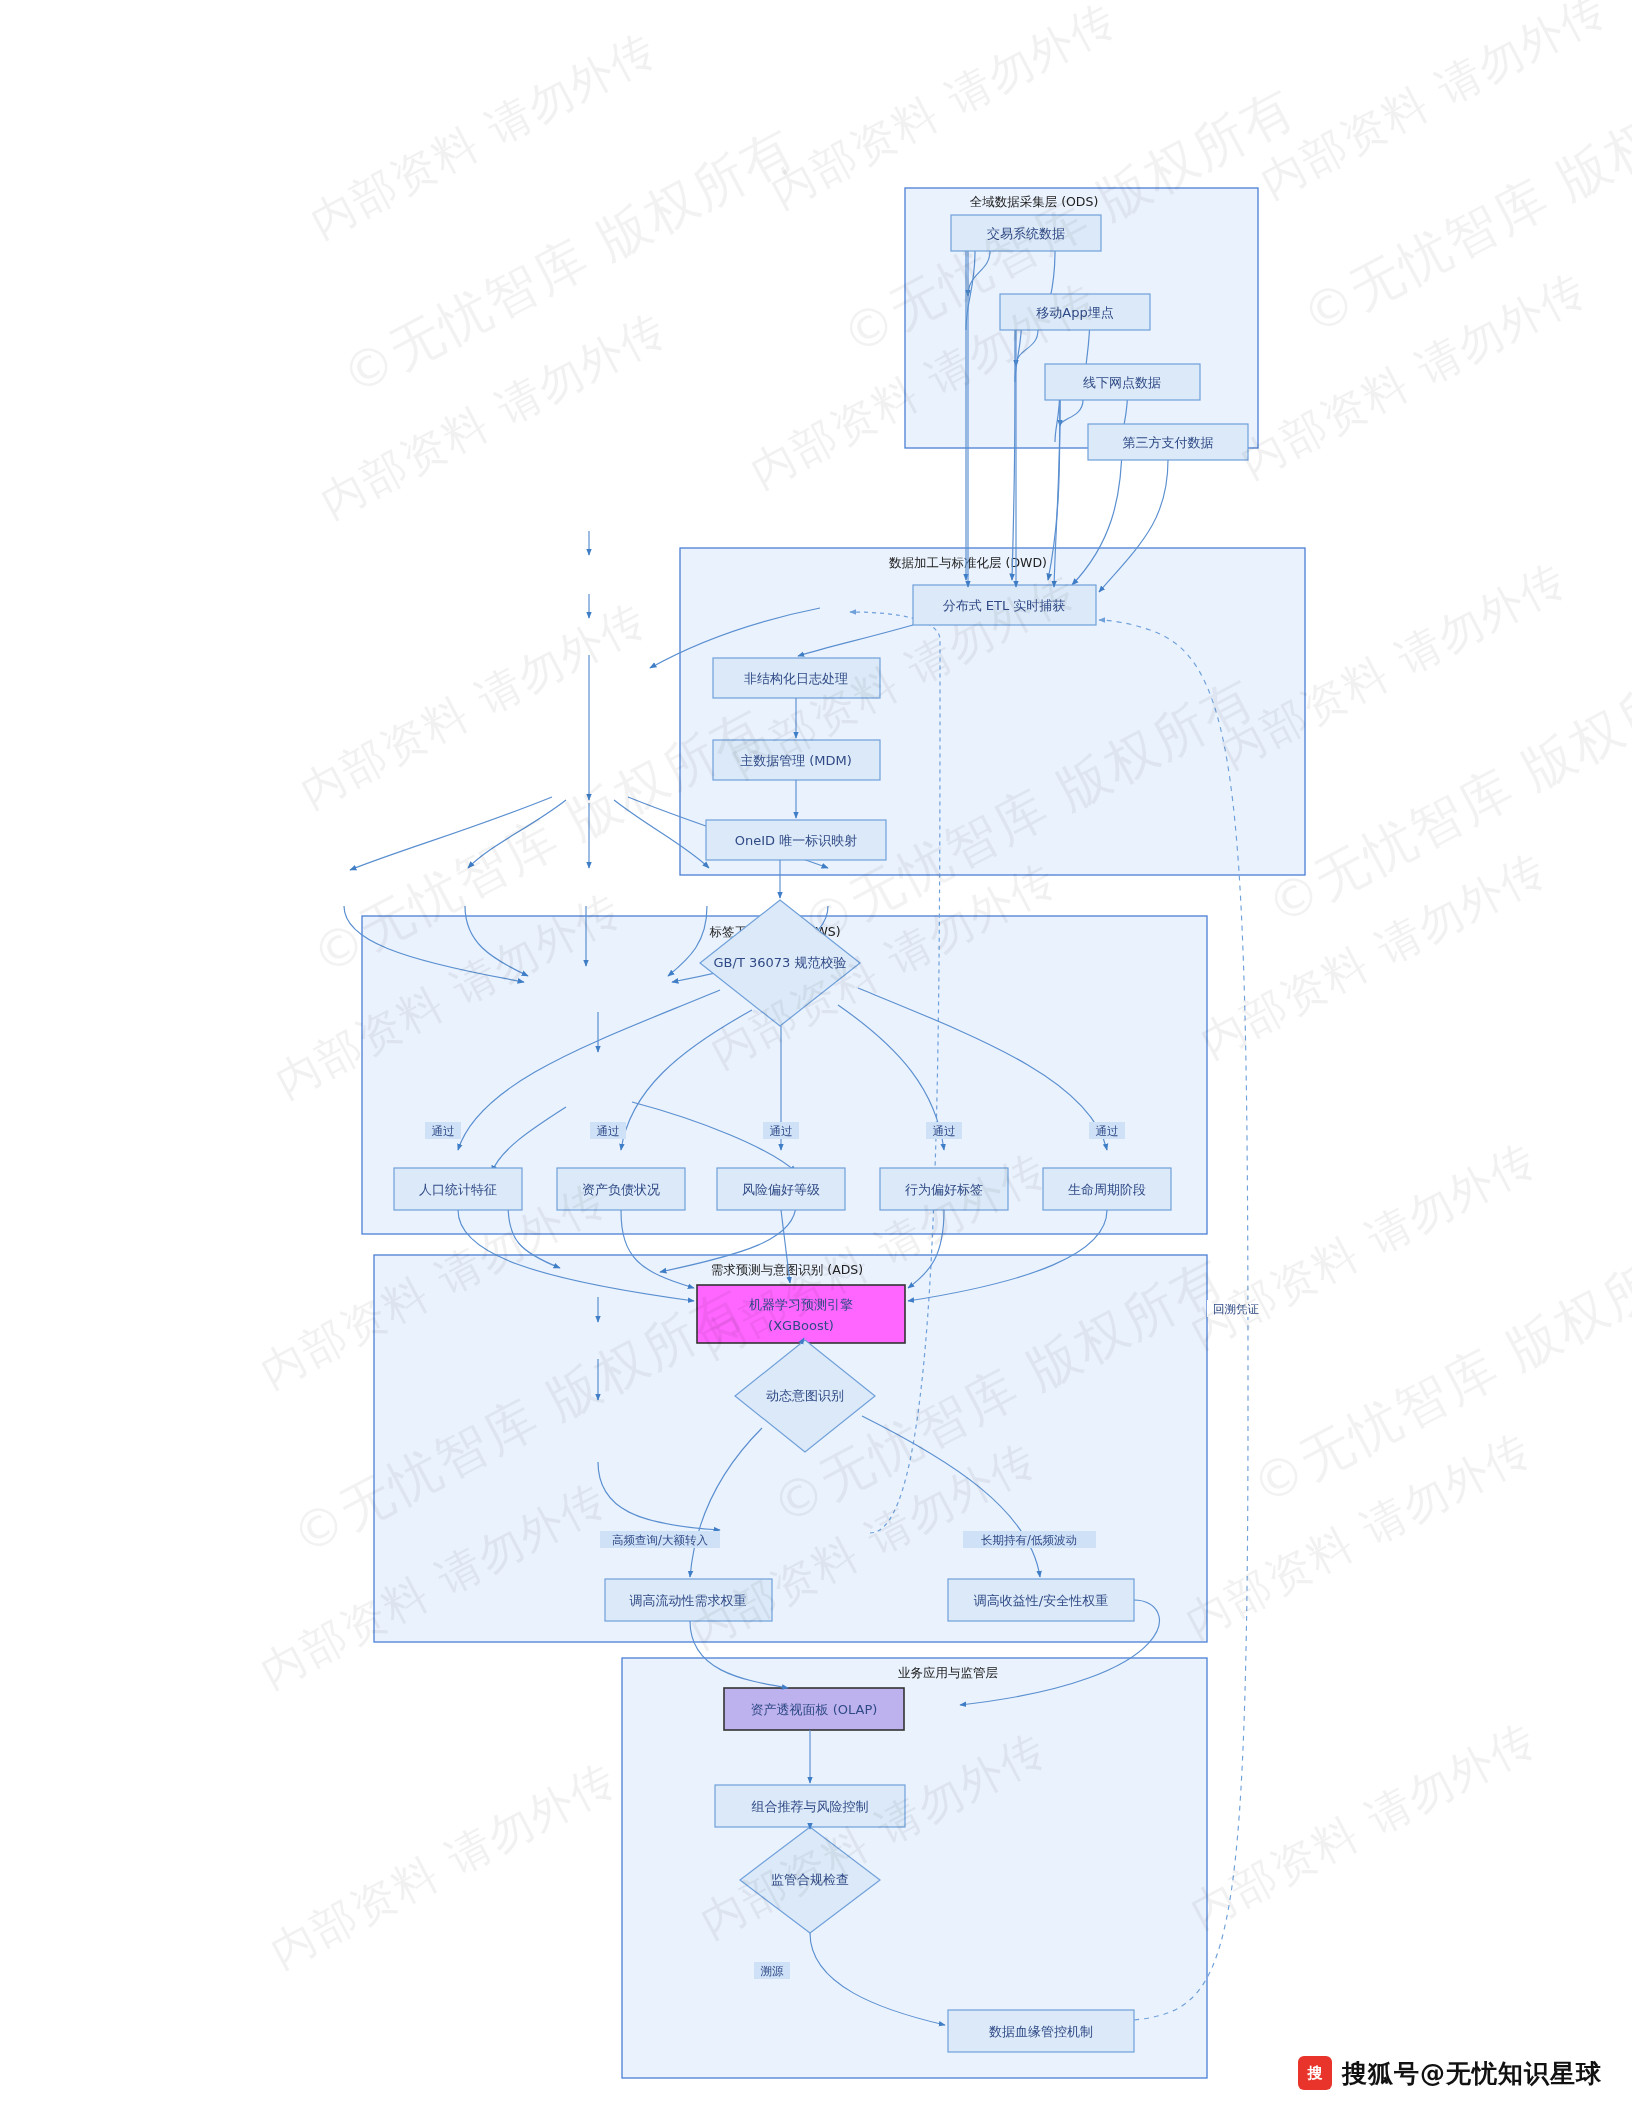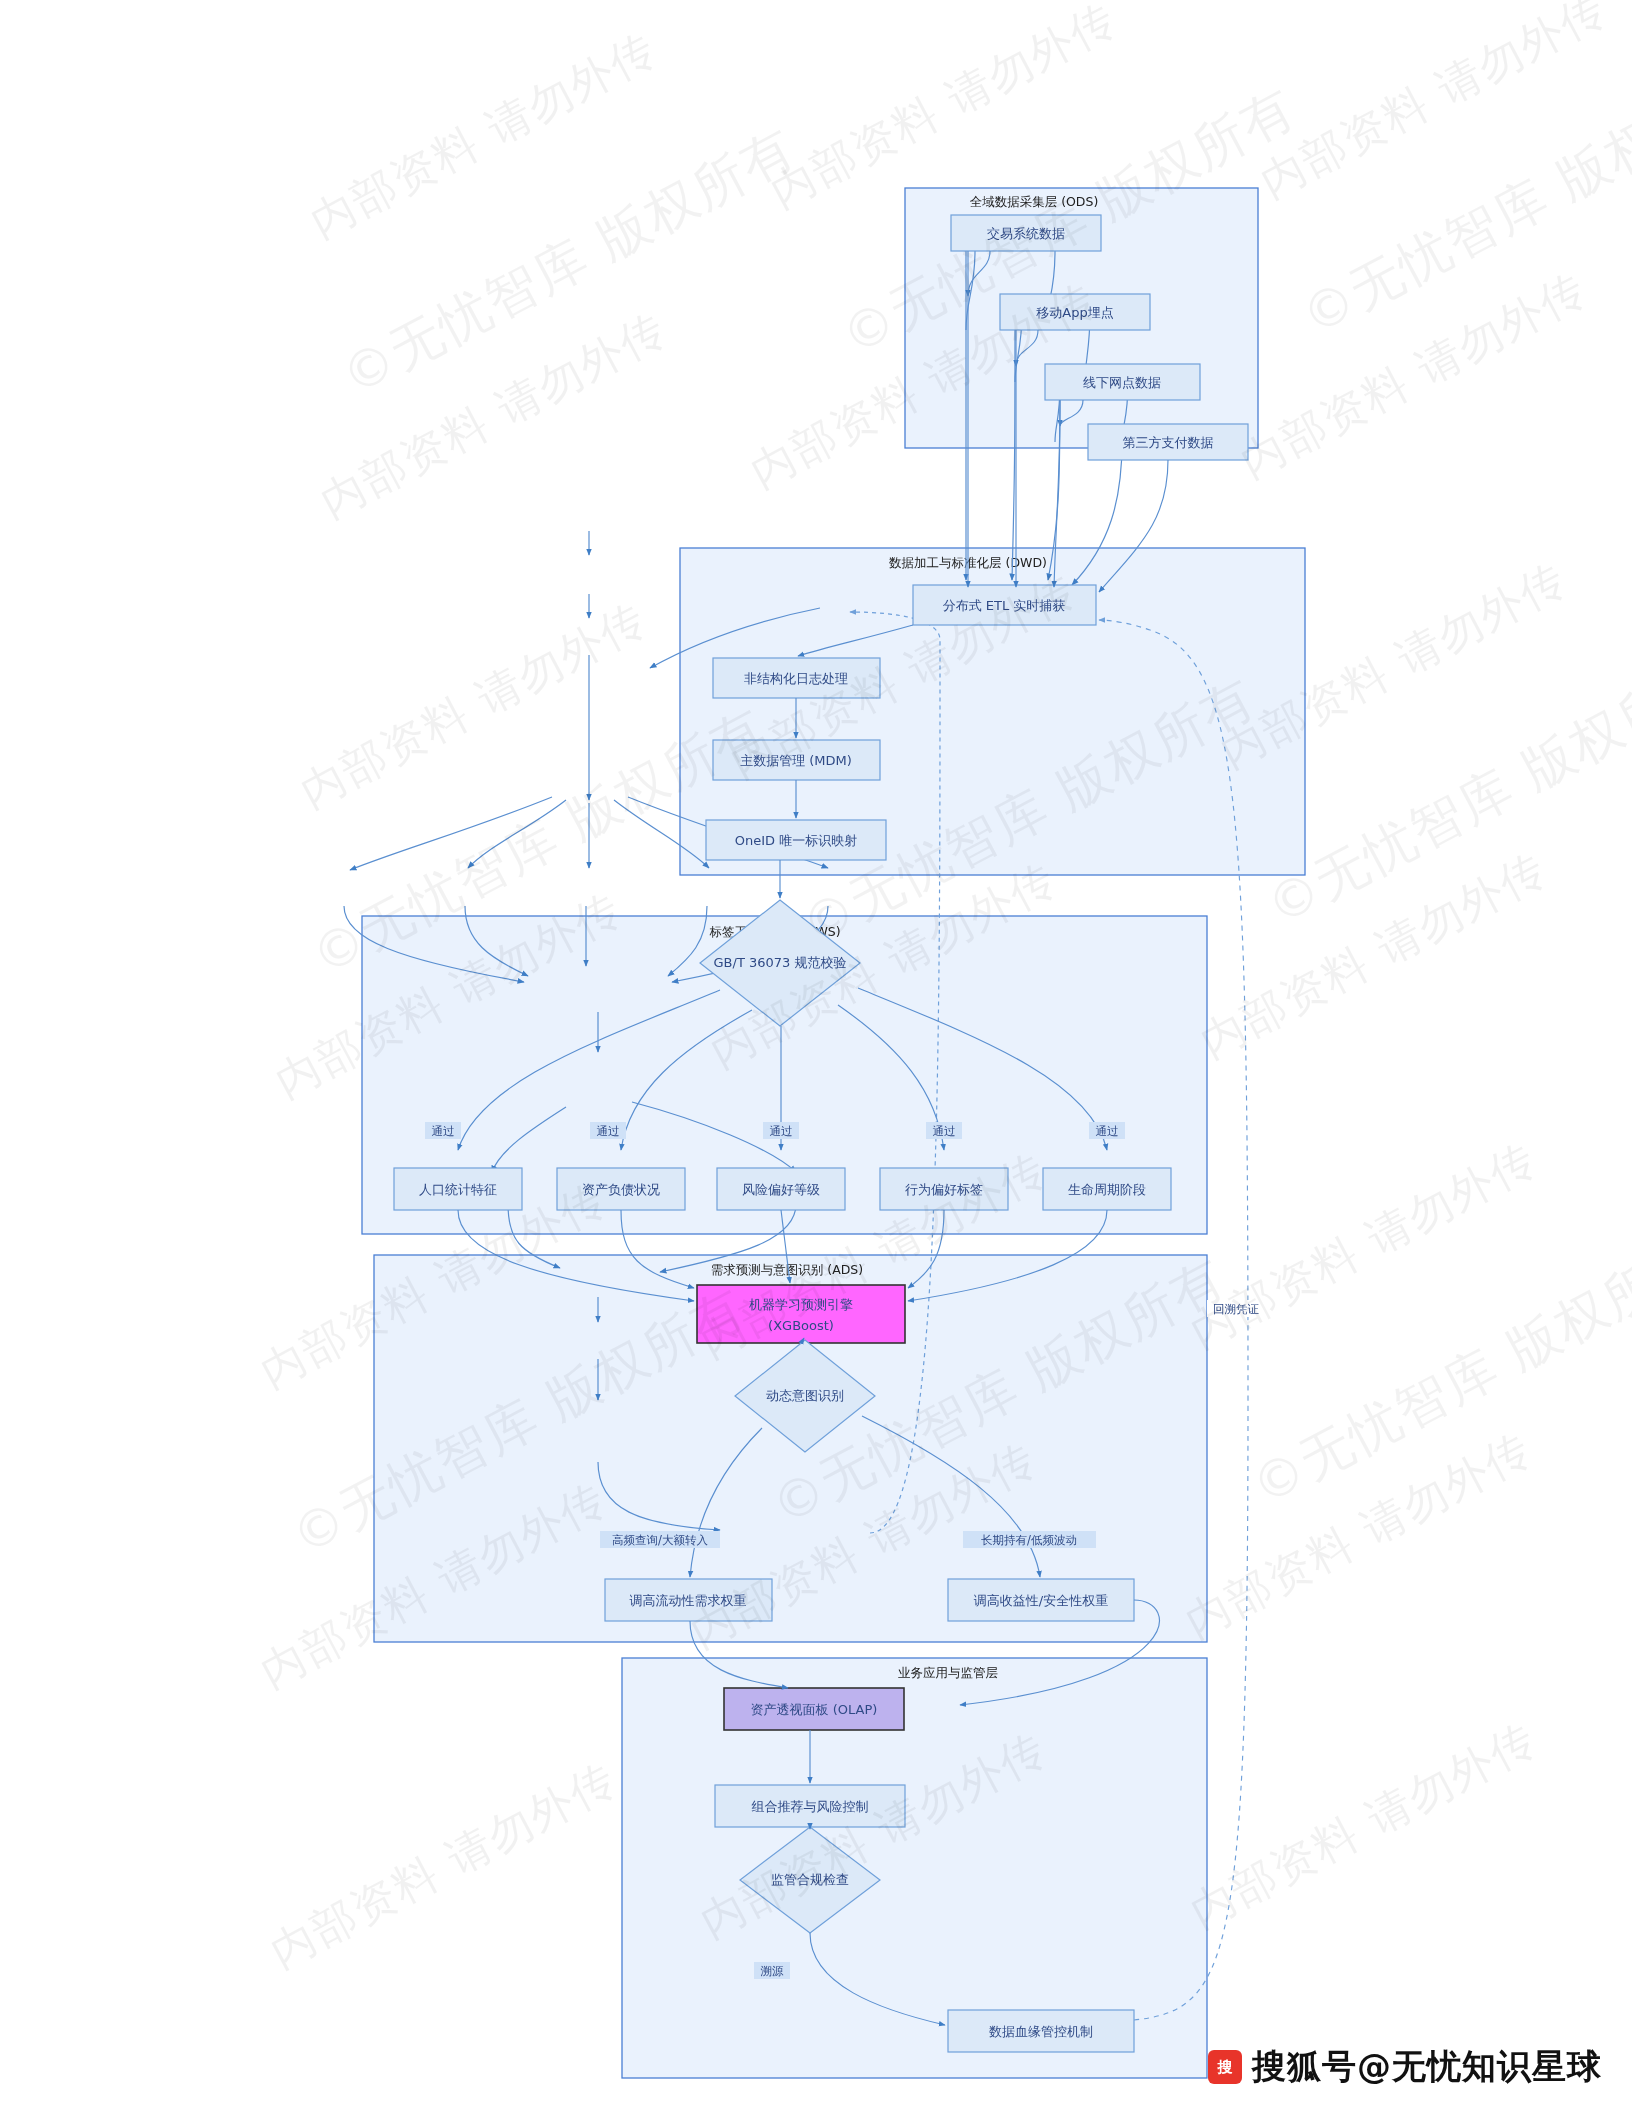--- a/index.html
+++ b/index.html
@@ -65,21 +65,21 @@
     background: #e8342a;
     color: #fff;
     font-size: 15px;
     font-weight: bold;
     display: flex;
     align-items: center;
     justify-content: center;
     font-family: "DejaVu Sans", sans-serif;
   }
   #brand .bname {
-    font-size: 34px;
+    font-size: 25px;
     color: #111;
     font-family: "DejaVu Sans", sans-serif;
     font-weight: 600;
     letter-spacing: 1px;
   }
   
   text {
     font-family: "DejaVu Sans", "Liberation Sans", sans-serif;
     fill: #2f4a86;
   }

